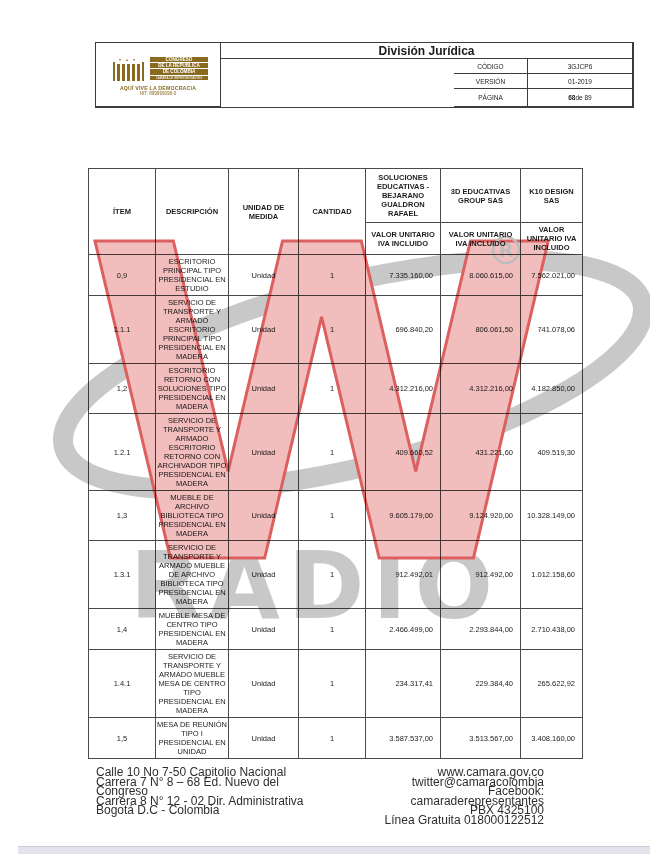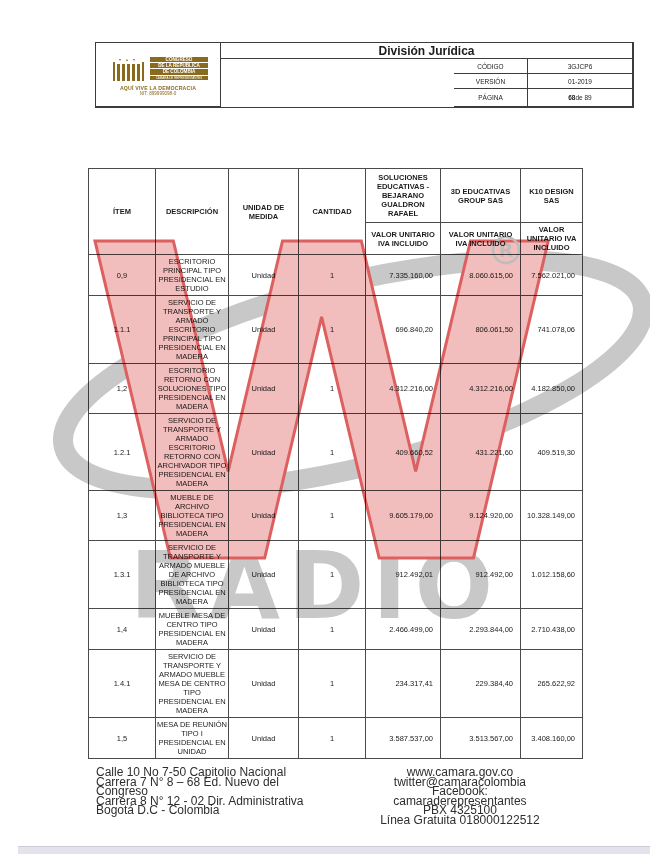--- a/index.html
+++ b/index.html
@@ -61,21 +61,21 @@
   .quotes thead th{font-weight:bold;}
   .quotes th.vendor{height:54px;}
   .quotes th.sub{height:14px;}
   .quotes td.num{text-align:right;padding-right:7px;margin-top:23px;}
   .quotes td{height:34px;}
 
   
   .footer{position:absolute;left:96px;top:768px;width:448px;display:flex;justify-content:space-between;
     font-size:12px;line-height:9.6px;color:#2e2e2e;gap:36px;}
   .footer .left{text-align:left;}
-  .footer .right{text-align:center;margin-left:36px;}
+  .footer .right{text-align:right;margin-left:36px;}
 
   
   .watermark{position:absolute;left:0;top:220px;width:650px;height:470px;pointer-events:none;
     mix-blend-mode:multiply;z-index:6;}
 
   
   .scrollbar-track{position:absolute;left:18px;right:0;bottom:0;height:8px;background:#e3e3ec;border-top:1px solid #ccccd9;z-index:8;}
 </style>
 </head>
 <body>

